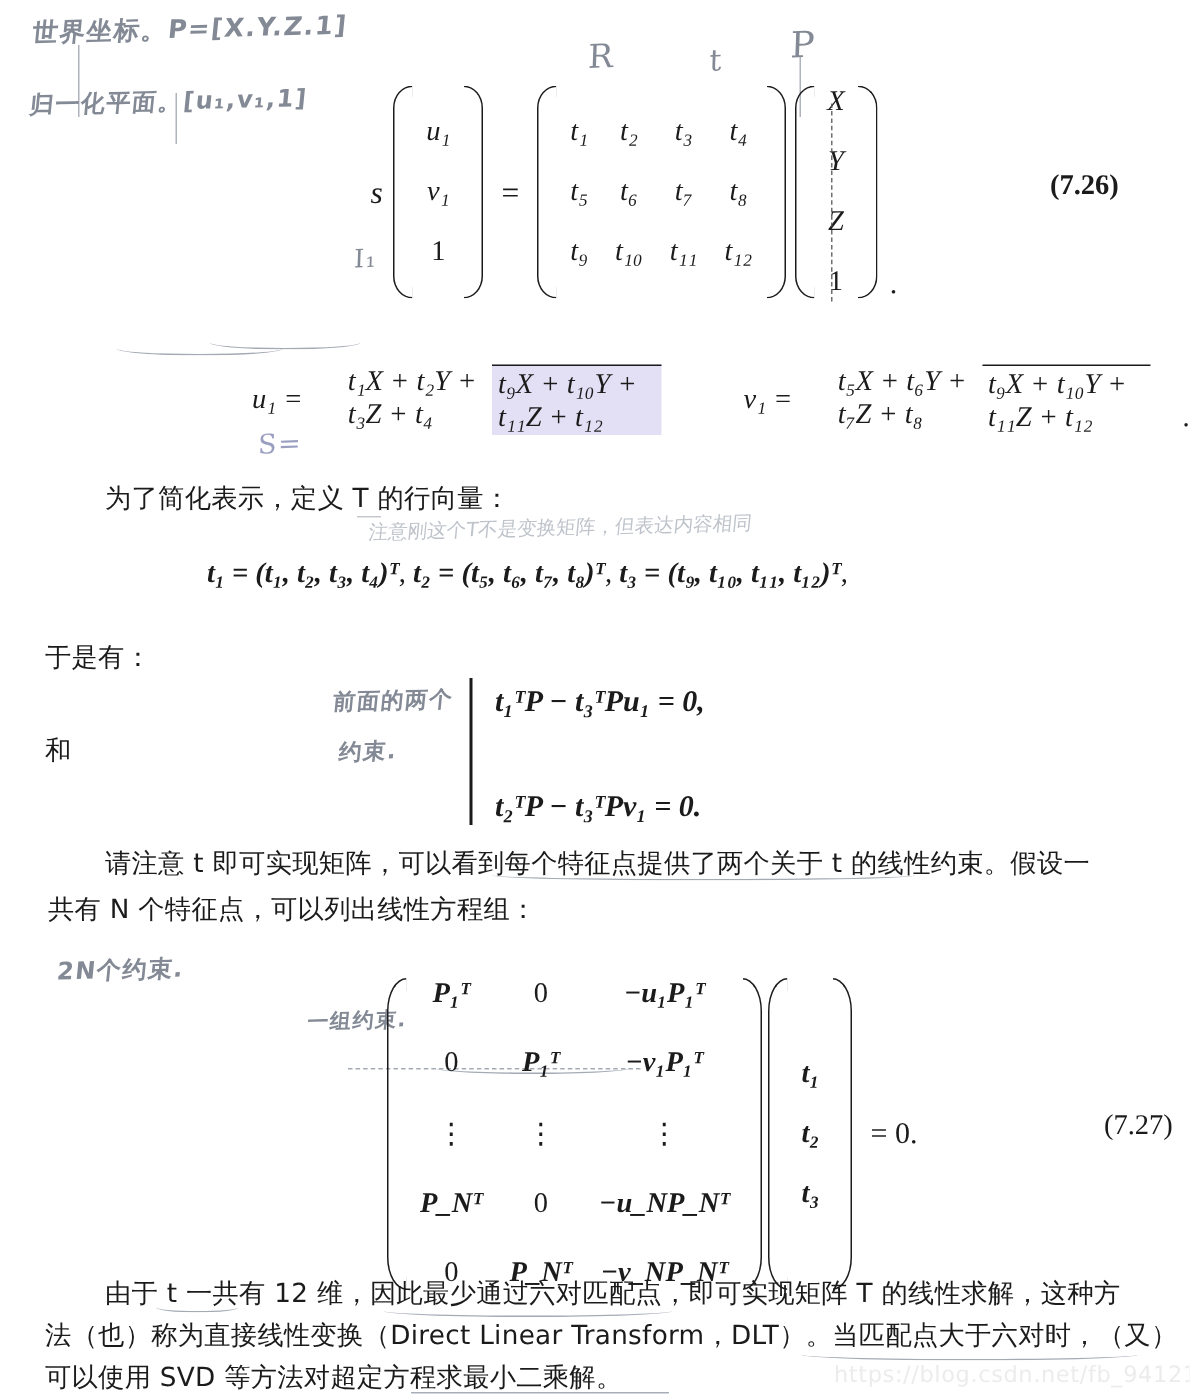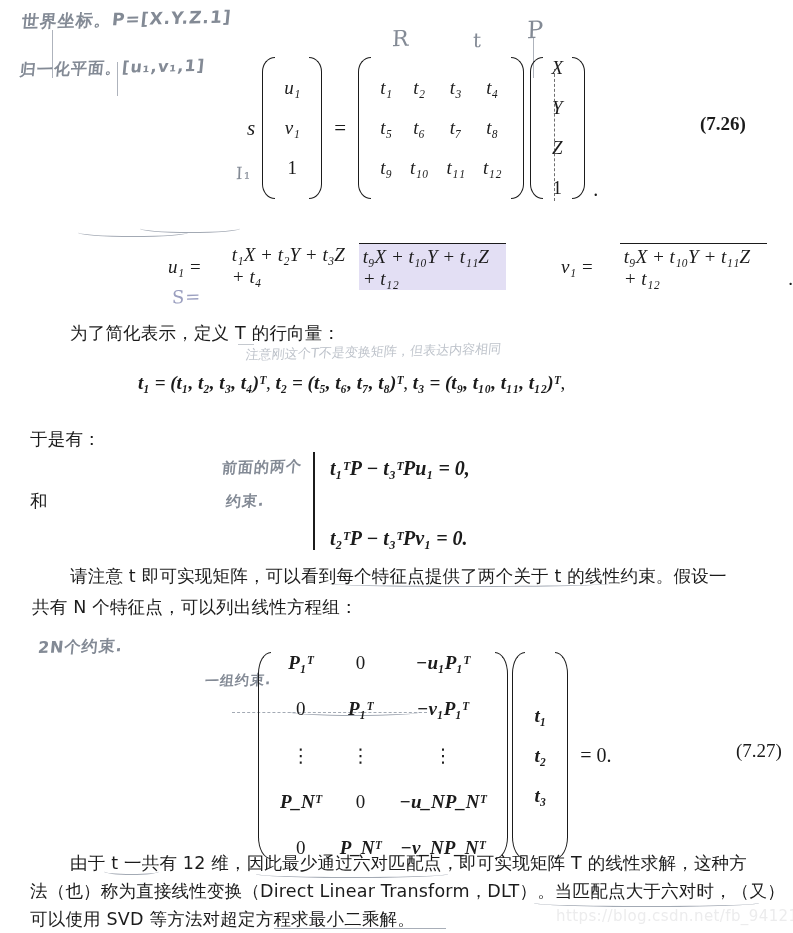--- a/index.html
+++ b/index.html
@@ -147,20 +147,21 @@
       <span class="math" style="margin-right:6px;">u₁</span>
       <span class="mathup" style="margin-right:6px;">=</span>
       <span class="frac">
         <span class="num math">t₁X + t₂Y + t₃Z + t₄</span>
         <span class="den math hl">t₉X + t₁₀Y + t₁₁Z + t₁₂</span>
       </span>
 
       <span class="math" style="margin:0 6px 0 34px;">v₁</span>
       <span class="mathup" style="margin-right:6px;">=</span>
       <span class="frac">
+        <span class="num math">t₅X + t₆Y + t₇Z + t₈</span>
         <span class="den math">t₉X + t₁₀Y + t₁₁Z + t₁₂</span>
       </span>
       <span class="mathup" style="align-self:flex-end;">.</span>
     </div>
   </div>
 
   <div class="hw lat" style="left:172px;top:286px;font-size:18px;color:#8a8fb5;">S=</div>
 
   <div class="abs para" style="left:70px;top:318px;">为了简化表示，定义 T 的行向量：</div>
 

